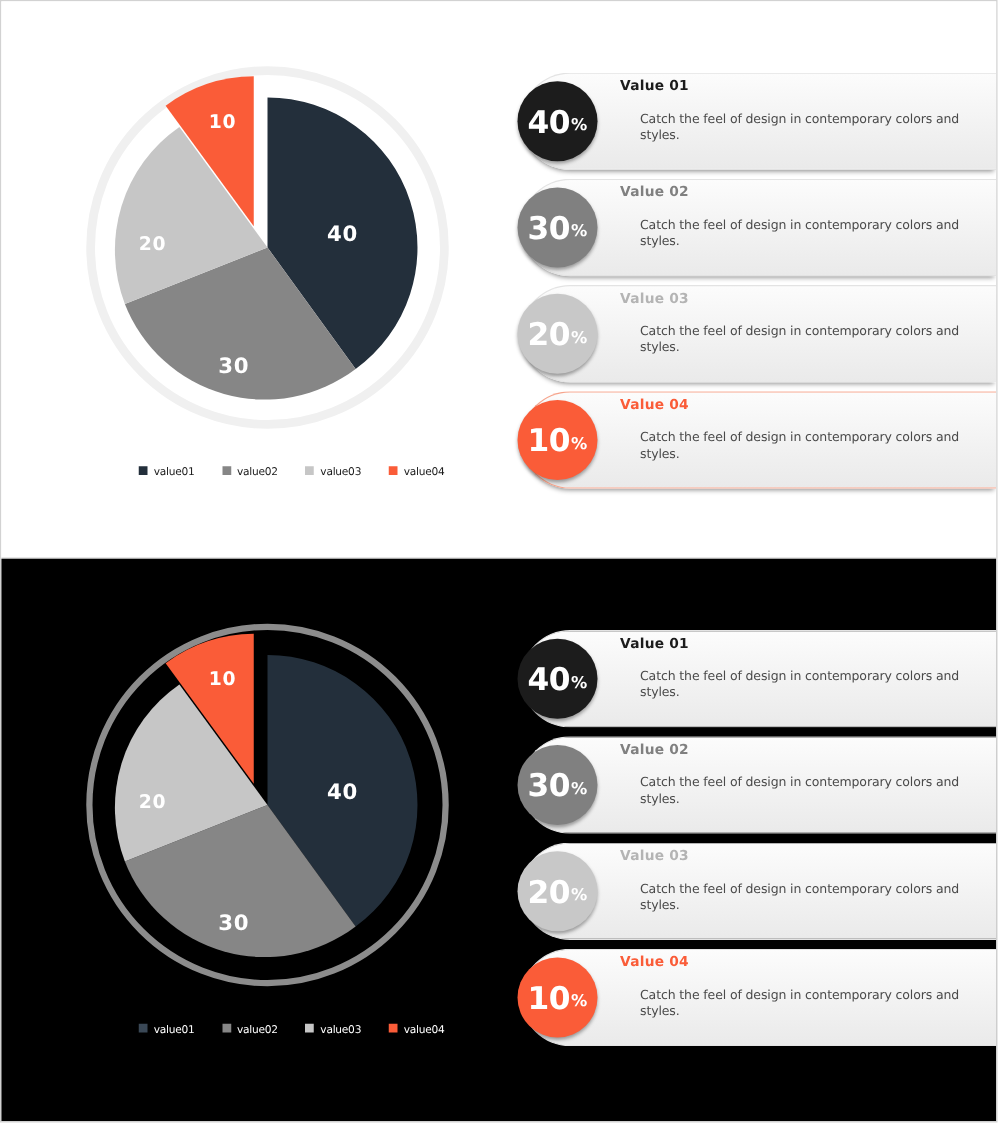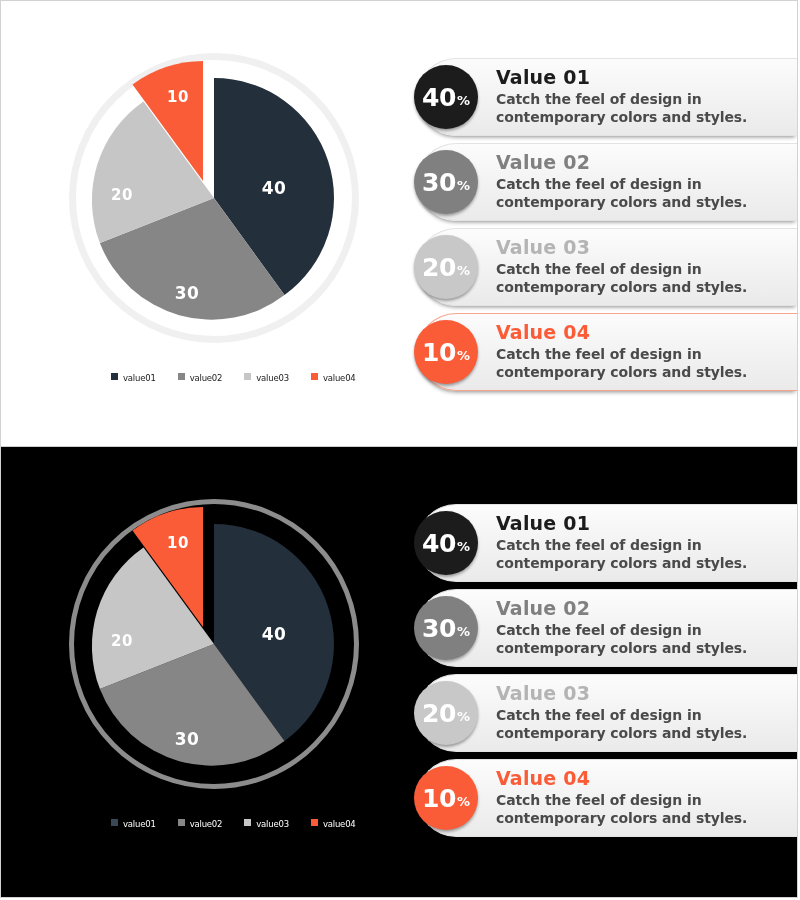--- a/index.html
+++ b/index.html
@@ -58,27 +58,26 @@
     width:64px;height:64px;border-radius:50%;
     transform:translateY(-50%);
     display:flex;align-items:center;justify-content:center;
     color:#ffffff;
     box-shadow:0 2px 3px rgba(0,0,0,.35);
   }
   .badge-num{font-size:25px;font-weight:bold;letter-spacing:-.5px;line-height:1;}
   .badge-pct{font-size:13px;font-weight:bold;margin-left:1px;line-height:1;position:relative;top:3px;}
   .card-body{margin-left:78px;padding-right:10px;}
   .card-title{
-    font-size:19px;font-weight:bold;margin:0 0 4px 0;
+    font-size:11px;font-weight:bold;margin:0 0 4px 0;
     letter-spacing:.2px;line-height:1;
   }
   .card-desc{
-    font-size:14px;color:#4a4a4a;line-height:1.28;margin:0;
+    font-size:10px;color:#4a4a4a;line-height:1.28;margin:16px;
     letter-spacing:-.1px;
-    font-weight:bold;
   }
 </style>
 </head>
 <body>
 
 <div class="canvas">
 
   <div class="panel panel-light">
 
     <div class="chart-area">

